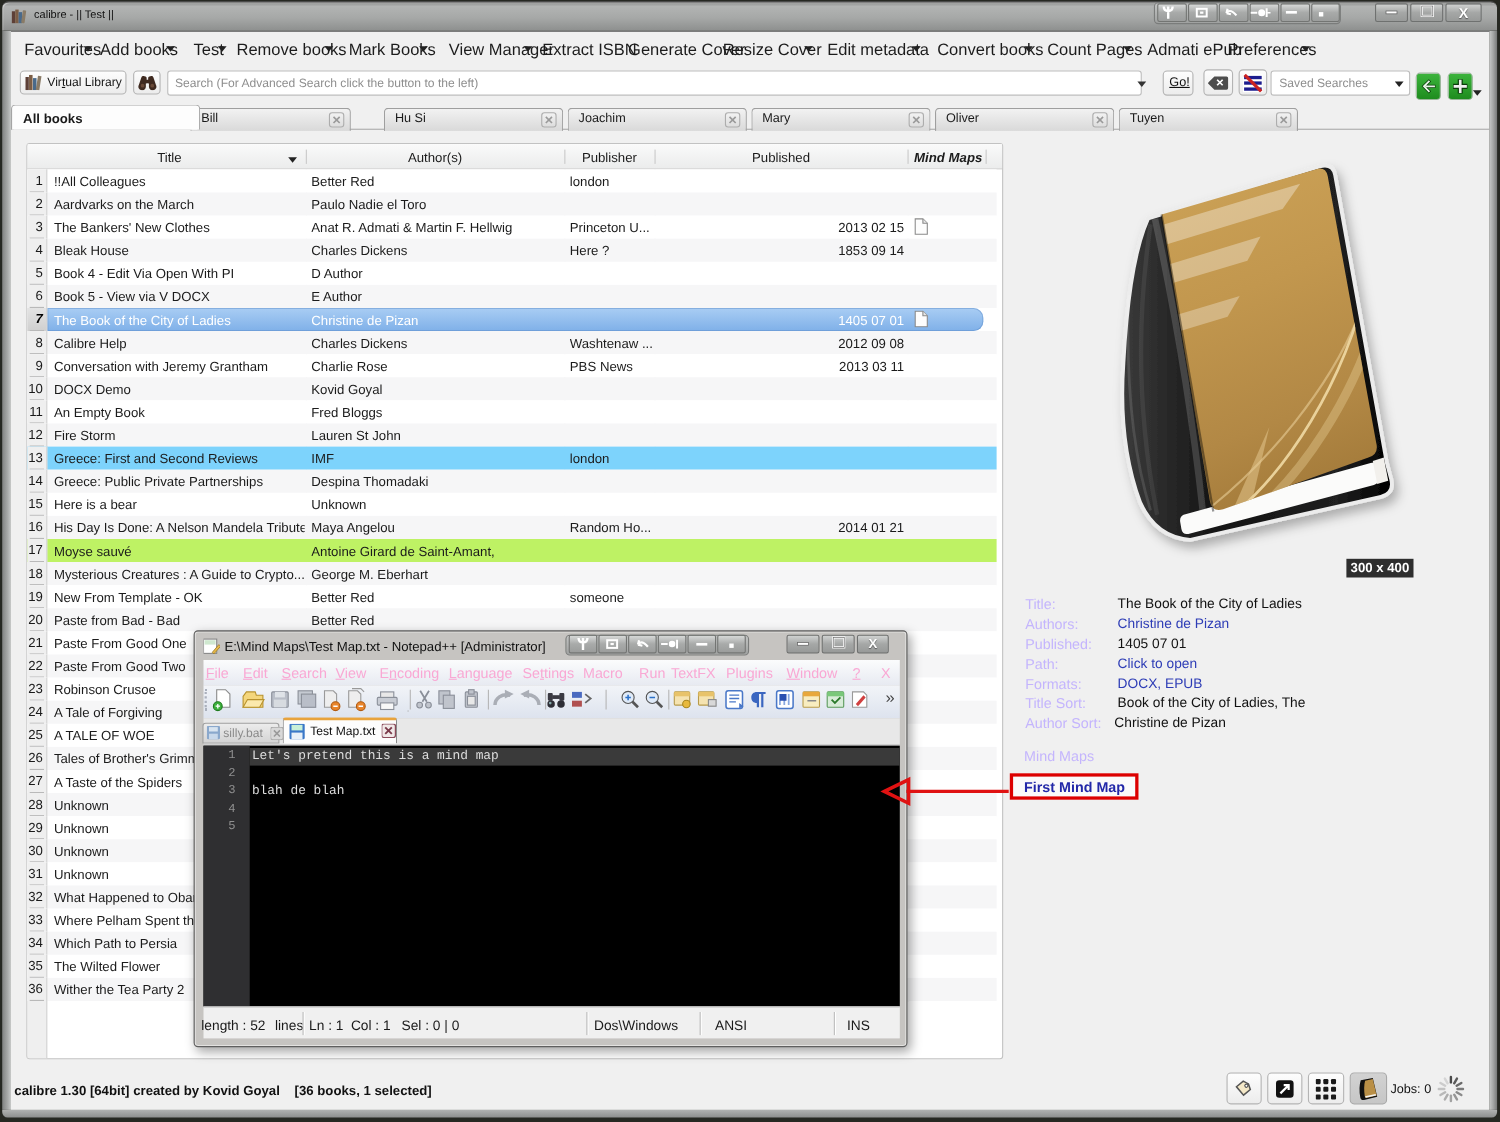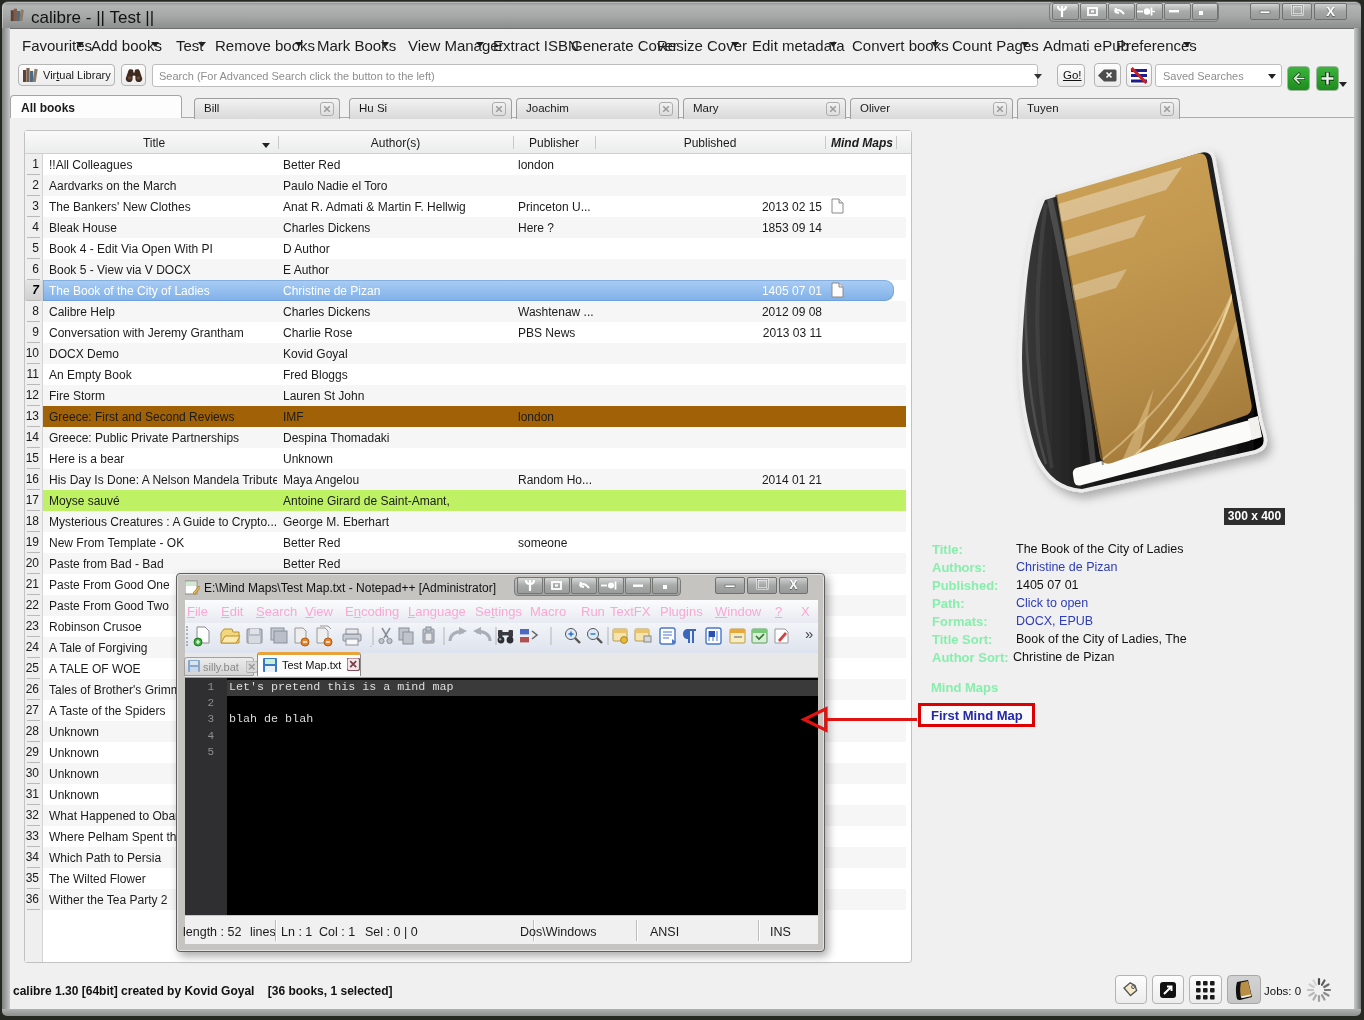--- a/index.html
+++ b/index.html
@@ -2,40 +2,40 @@
 <html><head><meta charset="utf-8">
 <style>
 *{margin:0;padding:0;box-sizing:border-box}
 body{width:1364px;height:1020px;background:#262822;font-family:"Liberation Sans",sans-serif;position:relative;overflow:hidden}
 .abs{position:absolute}
 #titlebar{position:absolute;left:2px;top:1px;width:1359px;height:27px;background:linear-gradient(#8c8e8d,#b2b4b3 15%,#a6a8a7 55%,#8d8f8e);border-radius:6px 6px 0 0;border-top:1px solid #4e4e4e;box-shadow:inset 1px 1px 0 rgba(255,255,255,.35)}
 #frameL{position:absolute;left:2px;top:28px;width:8px;height:981px;background:linear-gradient(90deg,#808281,#a7a9a8 60%,#c7c9c8)}
 #frameR{position:absolute;left:1354px;top:28px;width:7px;height:981px;background:linear-gradient(90deg,#c7c9c8,#a3a5a4 50%,#787a79)}
 #frameB{position:absolute;left:2px;top:1009px;width:1359px;height:7px;background:linear-gradient(#b0b2b1,#8c8e8d);border-radius:0 0 5px 5px}
 #content{position:absolute;left:10px;top:28px;width:1344px;height:981px;background:#f0f0f0;border-top:1px solid #6f6f6f}
-.ttxt{position:absolute;left:31px;top:8px;font-size:17px;color:#111}
+.ttxt{position:absolute;left:31px;top:8px;font-size:10px;color:#111}
 .sbtn{position:absolute;top:3px;height:17px;background:linear-gradient(#d7d9d8,#a8aaa9 50%,#9b9d9c);border:1px solid #737573;border-radius:2px}
 .wbtn{position:absolute;top:3px;height:17px;background:linear-gradient(#d0d2d1,#a5a7a6 50%,#989a99);border:1px solid #6f7170;border-radius:2px;color:#fff;text-align:center;font-weight:bold;font-size:11px;line-height:15px;text-shadow:0 1px 1px #555}
 .titem{position:absolute;top:37px;font-size:15px;color:#1c1c1c;white-space:nowrap}
 .chev{position:absolute;top:42px;width:0;height:0;border-left:4px solid transparent;border-right:4px solid transparent;border-top:5px solid #222}
 .btn{position:absolute;background:linear-gradient(#fdfdfd,#ececec);border:1px solid #b4b4b4;border-radius:4px}
 .tab{position:absolute;top:98px;height:21px;border:1px solid #9f9f9f;border-bottom:none;border-radius:4px 4px 0 0;background:linear-gradient(#f2f2f2,#d9d9d9);font-size:11.5px;color:#1a1a1a;padding:3px 0 0 9px}
 .tclose{position:absolute;right:5px;top:3px;width:14px;height:14px;background:linear-gradient(#f2f2f2,#ddd);border:1px solid #adadad;border-radius:3px}
 .row{position:absolute;left:25px;width:881px;height:21px;font-size:12px;color:#1b1b1b}
 .row .c{position:absolute;top:4px;white-space:nowrap;overflow:hidden}
 .row .ct{left:24px;width:228px}
 .row .ca{left:258px;width:230px}
 .row .cp{left:493px;width:76px}
 .row .cd{left:640px;width:157px;text-align:right}
 .gut{position:absolute;left:0;top:0;width:18px;height:21px;background:#efefef;border-right:1px solid #d4d4d4;font-size:12px;color:#1a1a1a}
 .gut span{position:absolute;right:3px;top:3px}
 .gut i{position:absolute;right:2px;bottom:0;width:13px;height:1px;background:#b9b9b9}
 .gsel{background:linear-gradient(#e4e4e4,#cfcfcf);font-weight:bold;font-style:italic;color:#000}
 .hsep{position:absolute;top:136px;height:13px;width:1px;background:#c9c9c9}
-.mlab{position:absolute;font-size:13px;font-weight:bold;color:#86efac;white-space:nowrap}
+.mlab{position:absolute;font-size:13px;font-weight:normal;color:#c4b5fd;white-space:nowrap}
 .mval{position:absolute;left:1016px;font-size:12.5px;color:#111;white-space:nowrap}
 .blue{color:#2e3db6}
 .nppmenu{position:absolute;top:604px;font-size:13px;color:#f9a8d4;white-space:nowrap}
 .nst{position:absolute;top:925px;font-size:12.5px;color:#1a1a1a;white-space:nowrap}
 .nsep{position:absolute;top:920px;height:21px;width:2px;border-left:1px solid #bcbcbc;border-right:1px solid #fff}
 .u{text-decoration:underline}
 </style></head>
 <body>
 <div id="titlebar"></div>
 <div id="frameL"></div>
@@ -145,21 +145,21 @@
     <path d="M13.5 7.5H5M8.5 2.5L3.5 7.5l5 5" stroke="#e8f5e8" stroke-width="1.6" fill="none"></path>
   </svg>
 <div class="abs" style="left:1316px;top:66px;width:23px;height:25px;border:1px solid #9bb69b;border-radius:4px;background:linear-gradient(#3cb43c,#1e8c1e)"></div>
 <svg class="abs" style="left:1319px;top:70px" width="17" height="17" viewBox="0 0 17 17">
     <path d="M8.5 2v13M2 8.5h13" stroke="#0c3c0c" stroke-width="4.6"></path>
     <path d="M8.5 2.5v12M2.5 8.5h12" stroke="#efefef" stroke-width="2.4"></path>
   </svg>
 <div class="chev" style="left:1339px;top:82px"></div>
 
 <div class="abs" style="left:10px;top:117px;width:1344px;height:1px;background:#ababab"></div>
-<div class="tab" style="left:194px;width:146px">Bill<span class="tclose"><svg width="12" height="12" viewBox="0 0 12 12">
+<div class="tab" style="left:173px;width:146px">Bill<span class="tclose"><svg width="12" height="12" viewBox="0 0 12 12">
         <path d="M3.2 3.2l5.6 5.6M8.8 3.2L3.2 8.8" stroke="#9a9a9a" stroke-width="1.5"></path>
       </svg></span></div>
 <div class="tab" style="left:349px;width:163px">Hu Si<span class="tclose"><svg width="12" height="12" viewBox="0 0 12 12">
         <path d="M3.2 3.2l5.6 5.6M8.8 3.2L3.2 8.8" stroke="#9a9a9a" stroke-width="1.5"></path>
       </svg></span></div>
 <div class="tab" style="left:516px;width:163px">Joachim<span class="tclose"><svg width="12" height="12" viewBox="0 0 12 12">
         <path d="M3.2 3.2l5.6 5.6M8.8 3.2L3.2 8.8" stroke="#9a9a9a" stroke-width="1.5"></path>
       </svg></span></div>
 <div class="tab" style="left:683px;width:163px">Mary<span class="tclose"><svg width="12" height="12" viewBox="0 0 12 12">
         <path d="M3.2 3.2l5.6 5.6M8.8 3.2L3.2 8.8" stroke="#9a9a9a" stroke-width="1.5"></path>
@@ -298,21 +298,21 @@
     <div class="c ca">Fred Bloggs</div>
   </div>
 <div class="row" style="top:385px;background:#f6f6f7;">
     <div class="gut">
       <span>12</span>
       <i></i>
     </div>
     <div class="c ct">Fire Storm</div>
     <div class="c ca">Lauren St John</div>
   </div>
-<div class="row" style="top:406px;background:#a16207;">
+<div class="row" style="top:406px;background:#7dd3fc;">
     <div class="gut">
       <span>13</span>
       <i></i>
     </div>
     <div class="c ct">Greece: First and Second Reviews</div>
     <div class="c ca">IMF</div>
     <div class="c cp">london</div>
   </div>
 <div class="row" style="top:427px;background:#f6f6f7;">
     <div class="gut">
@@ -774,21 +774,21 @@
 <div class="abs" style="left:184px;top:679px;width:42px;font-family:'Liberation Mono',monospace;font-size:11px;line-height:16.2px;color:#8f8f8f;text-align:right;padding-right:12px">1<br>2<br>3<br>4<br>5</div>
 <div class="abs" style="left:229px;top:679px;font-family:'Liberation Mono',monospace;font-size:11.7px;line-height:16.2px;color:#dedede;white-space:pre">Let's pretend this is a mind map<br><br>blah de blah</div>
 
 <div class="nst" style="left:183px">length : 52</div>
 <div class="nst" style="left:250px">lines</div>
 <div class="nsep" style="left:275px"></div>
 <div class="nst" style="left:281px">Ln : 1</div>
 <div class="nst" style="left:319px">Col : 1</div>
 <div class="nst" style="left:365px">Sel : 0 | 0</div>
 <div class="nsep" style="left:533px"></div>
-<div class="nst" style="left:520px">Dos\Windows</div>
+<div class="nst" style="left:540px">Dos\Windows</div>
 <div class="nsep" style="left:636px"></div>
 <div class="nst" style="left:650px">ANSI</div>
 <div class="nsep" style="left:758px"></div>
 <div class="nst" style="left:770px">INS</div>
 
 <svg class="abs" style="left:795px;top:700px;z-index:60" width="245" height="40" viewBox="0 0 245 40">
 <line x1="29" y1="19.5" x2="122" y2="19.5" stroke="#e01212" stroke-width="3"></line>
 <path d="M9 19.5L31 8.8V30.2Z" fill="none" stroke="#e01212" stroke-width="3.2"></path>
 </svg>
 

